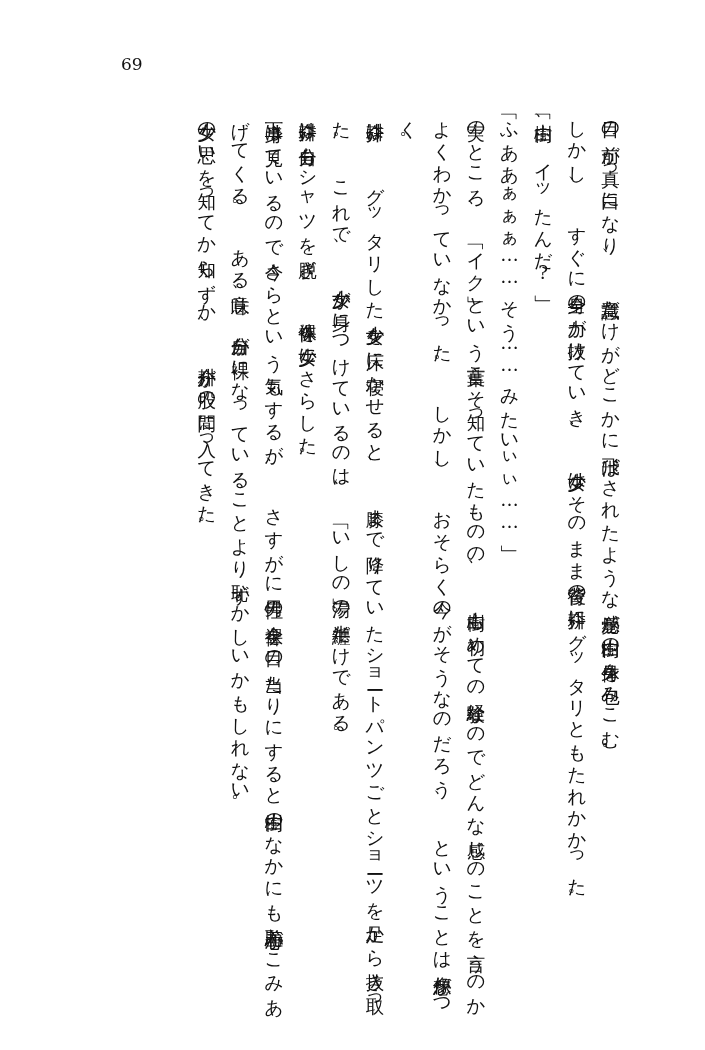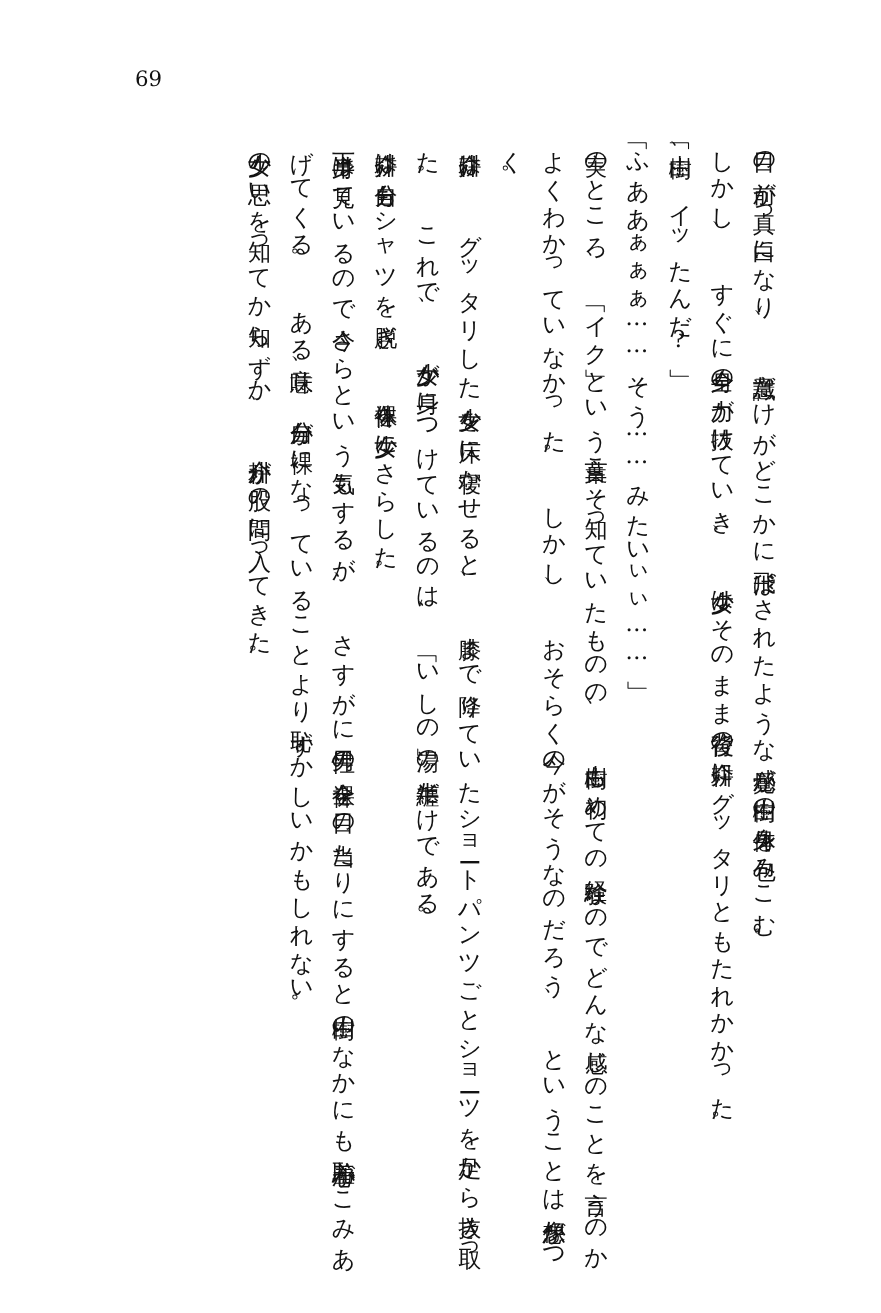--- a/index.html
+++ b/index.html
@@ -19,21 +19,21 @@
   .page {
     position: absolute;
     inset: 0;
     background: #ffffff;
   }
 
   
   .page-number {
     position: absolute;
     top: 56px;
-    left: 108px;
+    left: 121px;
     font-size: 17px;
     line-height: 1;
     color: #111111;
     font-family: "DejaVu Serif", "Liberation Serif", serif;
   }
 
   
   .vtext {
     position: absolute;
     top: 108px;

